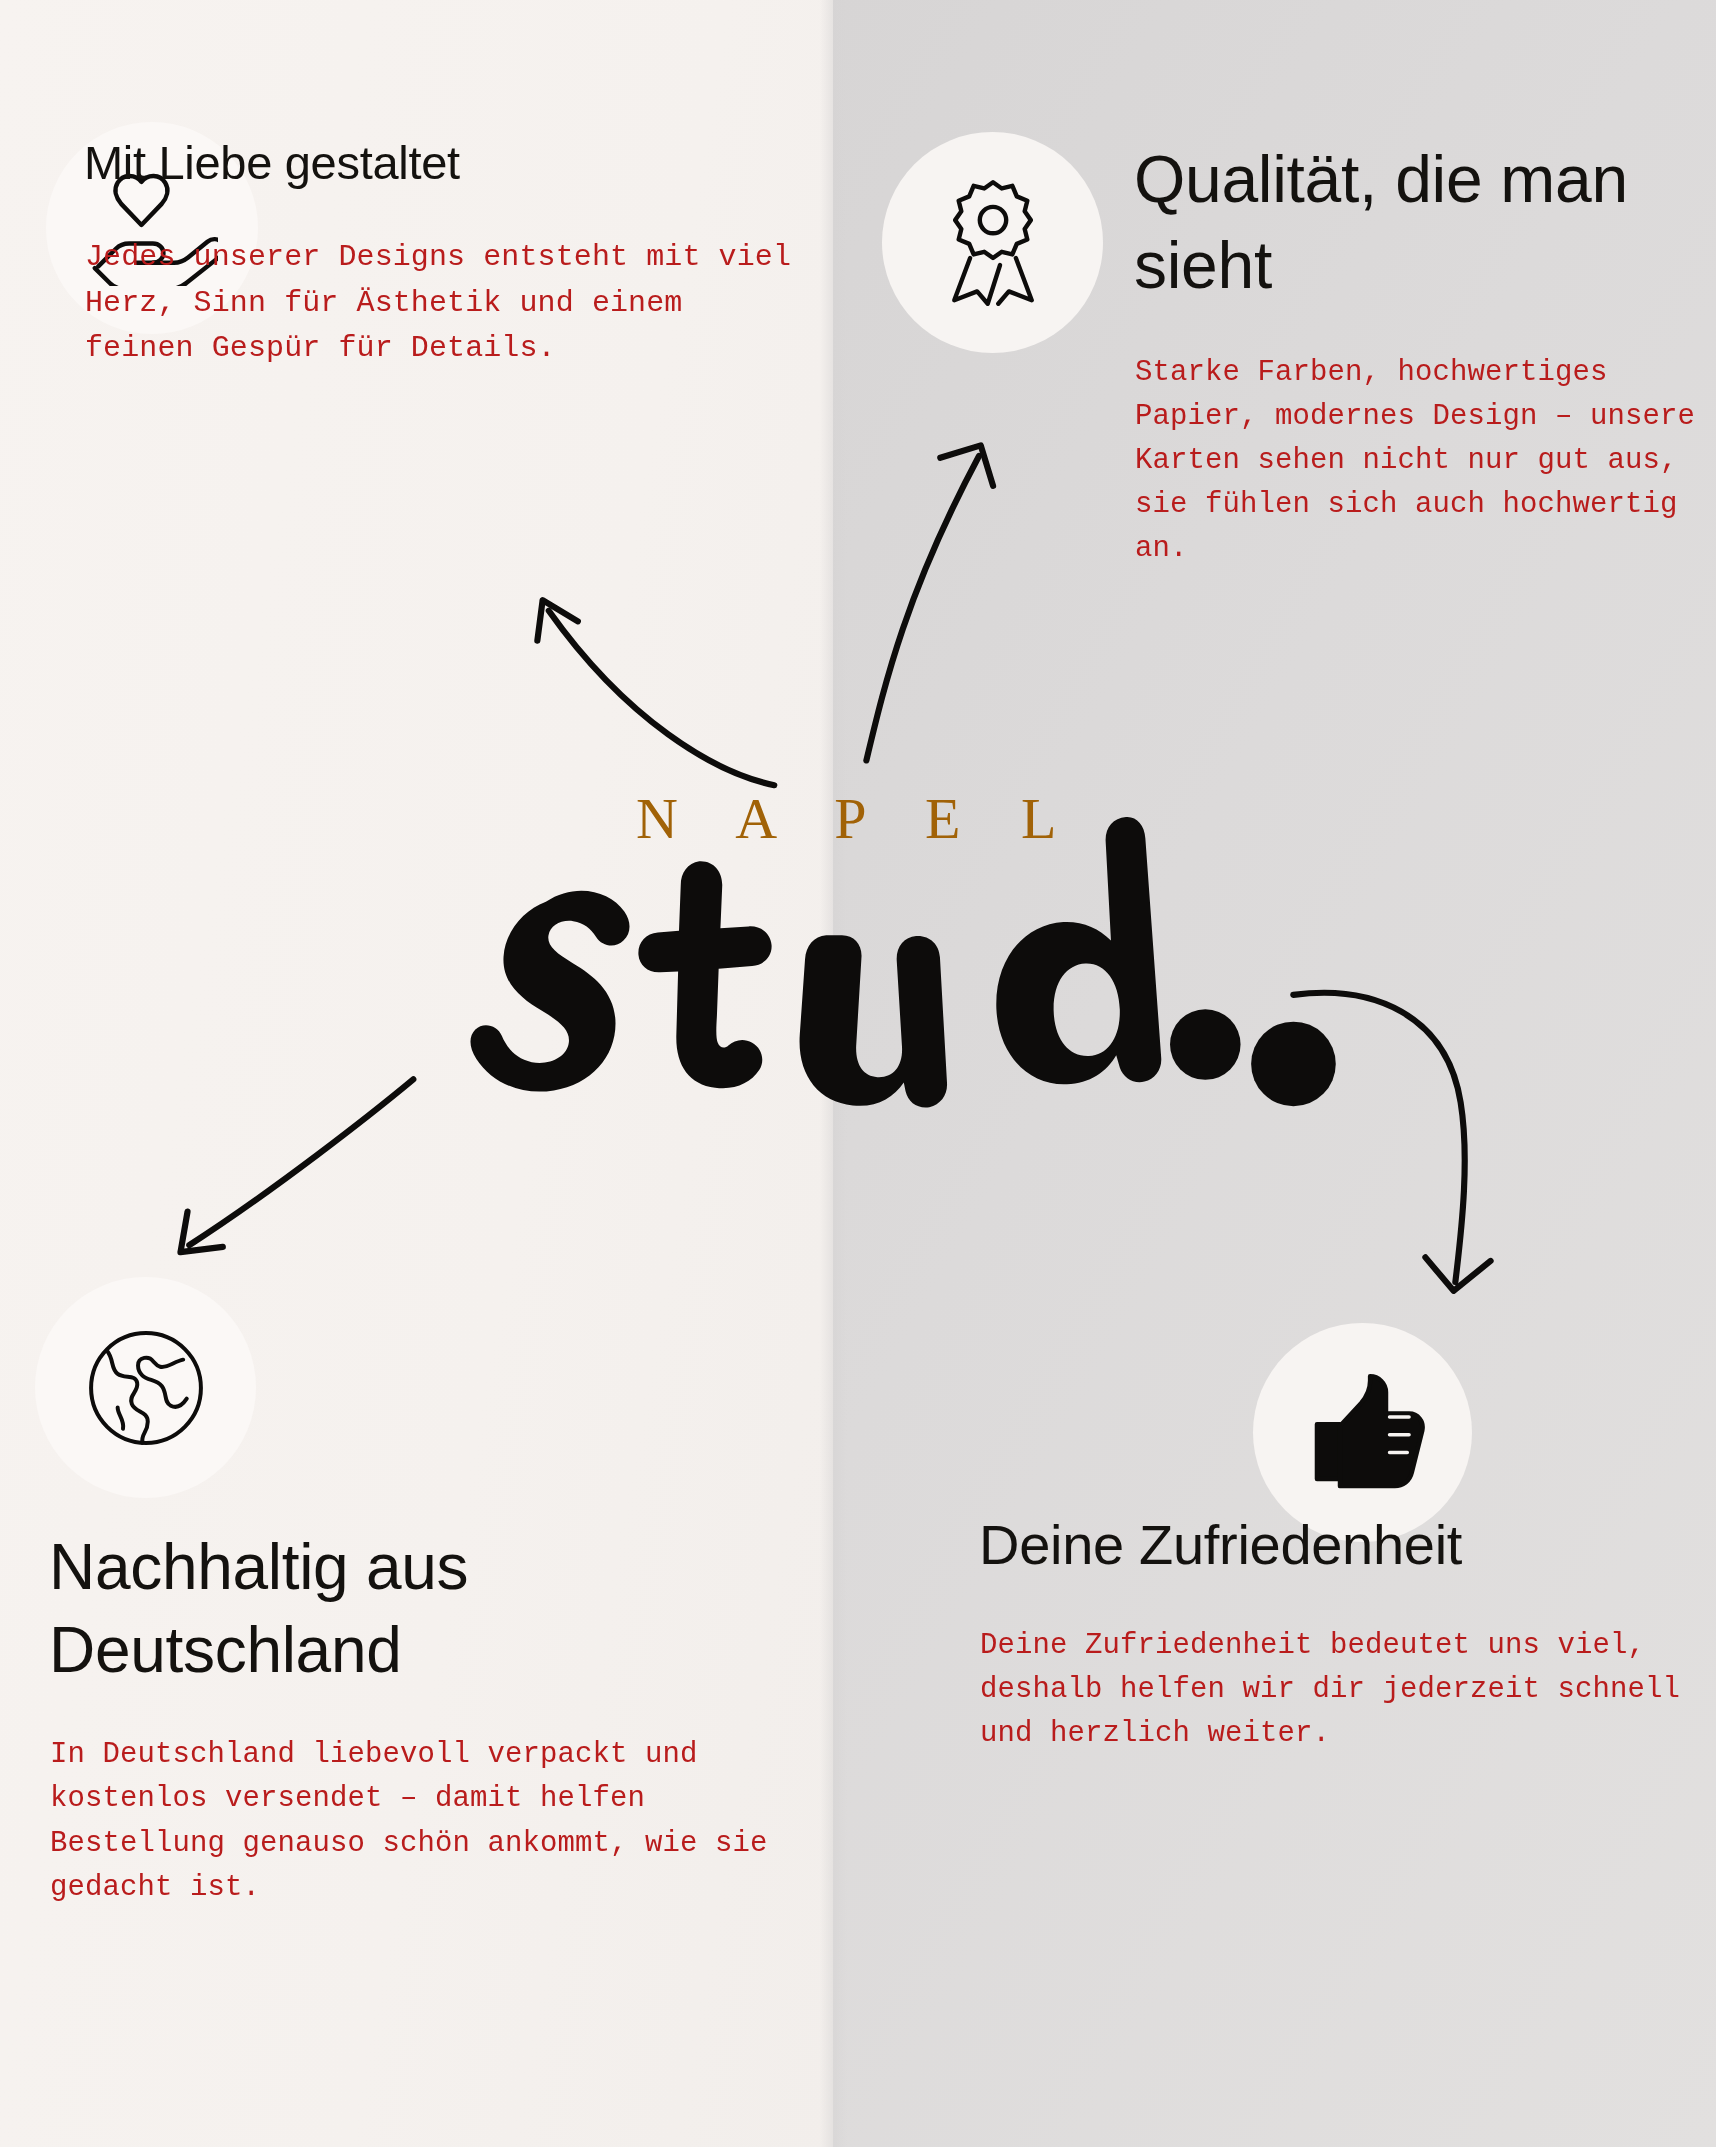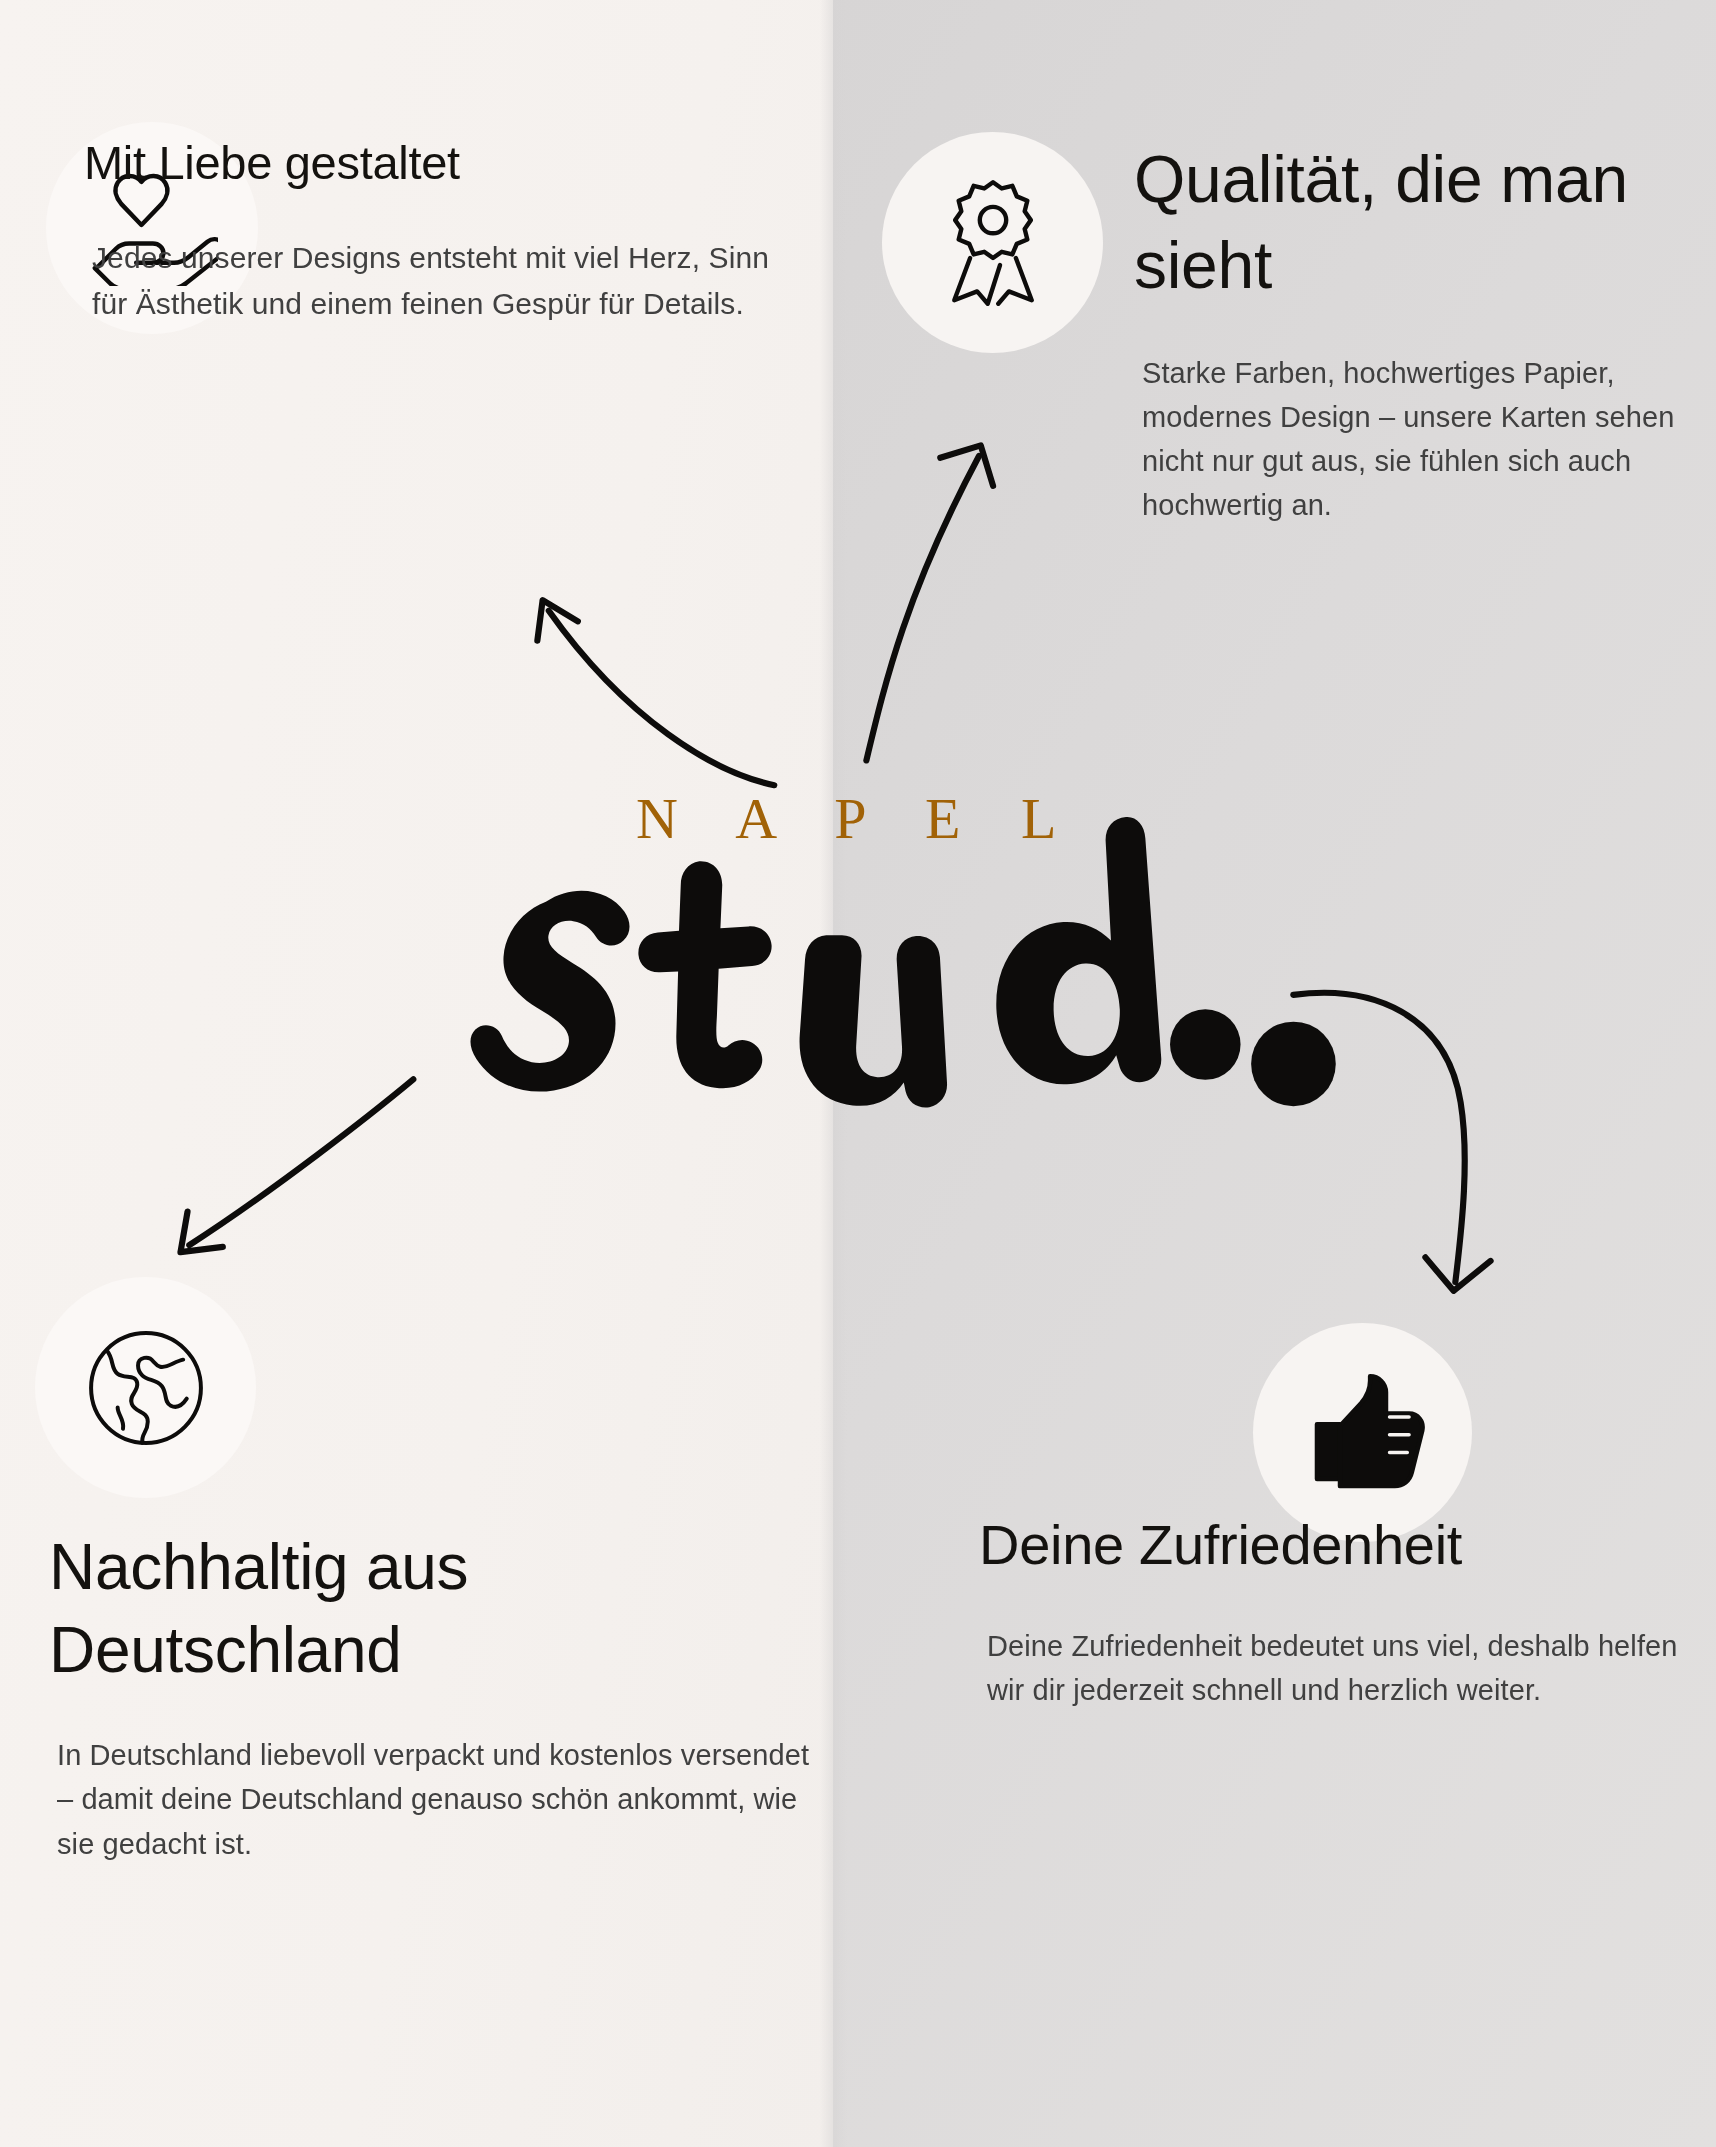--- a/index.html
+++ b/index.html
@@ -54,24 +54,25 @@
   
   .block { position: absolute; }
   .block h2 {
     margin: 0;
     font-weight: 400;
     color: #14120f;
     line-height: 1.30;
     letter-spacing: -0.3px;
   }
   .block p {
-    margin: 8px;
-    color: #404040;
+    margin: 1px;
+    color: #b91c1c;
     line-height: 1.52;
     letter-spacing: 0.1px;
+    font-family: Liberation Mono, monospace;
   }
 
   #block-liebe { left: 84px; top: 132px; width: 529px; }
   #block-liebe h2 { font-size: 47px; width: 379px; }
   #block-liebe p { font-size: 30px; margin-top: 42px; width: 706px; }
 
   #block-qualitaet { left: 1134px; top: 137px; width: 565px; }
   #block-qualitaet h2 { font-size: 66px; width: 494px; }
   #block-qualitaet p { font-size: 29px; margin-top: 42px; width: 565px; }
 
@@ -187,21 +188,21 @@
         <circle cx="70" cy="70" r="62"></circle>
         <path d="M26 28c8 10 4 20 12 26s20 0 22 10-10 14-6 24 18 8 18 20-8 14-6 24"></path>
         <path d="M112 38c-10 2-18 10-26 8s-8-12-18-10-8 14-2 20 16 4 22 12 2 18 10 22 14-2 18-8"></path>
         <path d="M44 116c2-10-6-16-6-24"></path>
       </svg>
     </span>
   </div>
 
   <div class="block" id="block-nachhaltig">
     <h2>Nachhaltig aus Deutschland</h2>
-    <p>In Deutschland liebevoll verpackt und  kostenlos versendet – damit deine Deutschland genauso schön ankommt, wie sie gedacht ist.</p>
+    <p>In Deutschland liebevoll verpackt und  kostenlos versendet – damit helfen Bestellung genauso schön ankommt, wie sie gedacht ist.</p>
   </div>
 
   <div class="icon-circle on-grey" style="left:1253px; top:1323px; width:219px; height:219px;">
     <span>
       <svg width="124" height="124" viewBox="0 0 140 140" fill="none" stroke="#0d0c0b" stroke-width="5" stroke-linecap="round" stroke-linejoin="round">
         <path d="M18 60h26v62H18z" fill="#0d0c0b"></path>
         <path d="M44 62l24-26c6-7 10-16 10-25V6c10 0 18 8 18 18v24h26c10 0 17 9 15 19l-12 48c-2 9-10 15-19 15H44z" fill="#0d0c0b" stroke="#0d0c0b"></path>
         <path d="M100 52h22M100 72h22M100 92h20" stroke="#f7f4f2" stroke-width="4"></path>
       </svg>
     </span>

